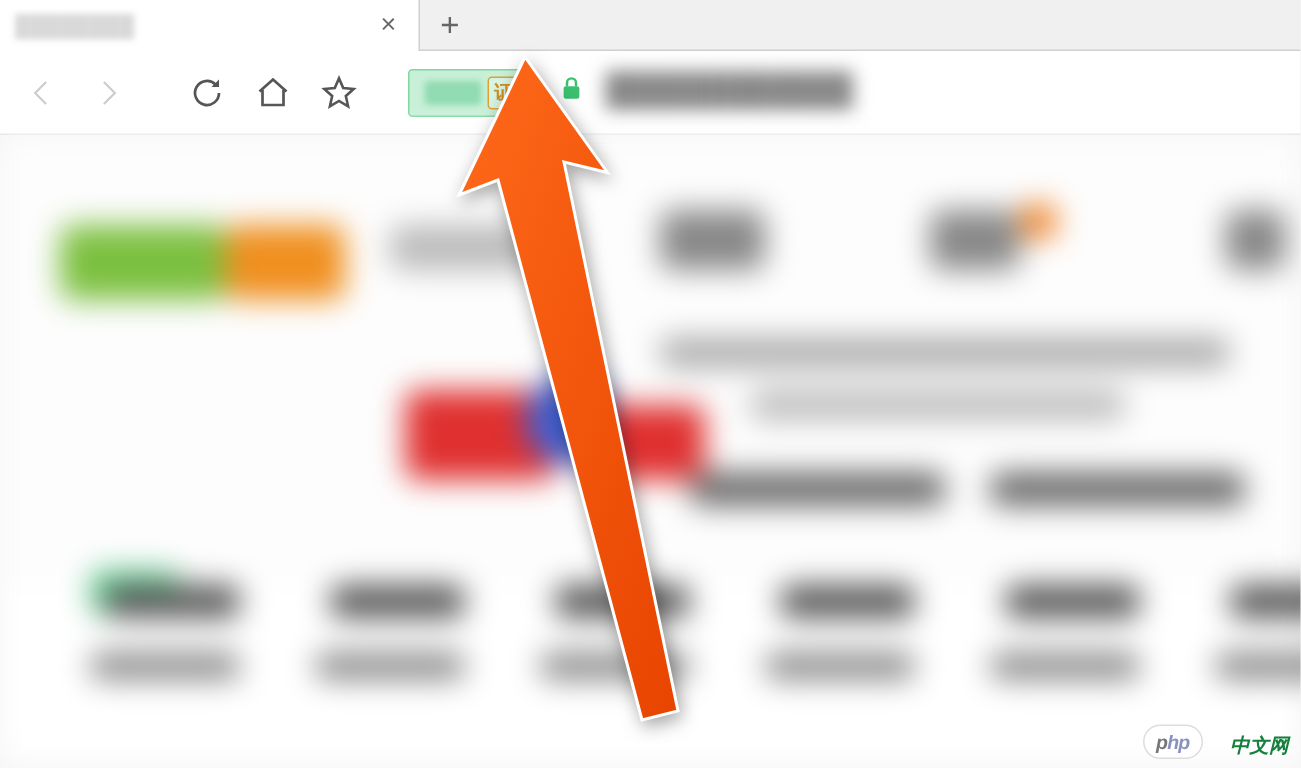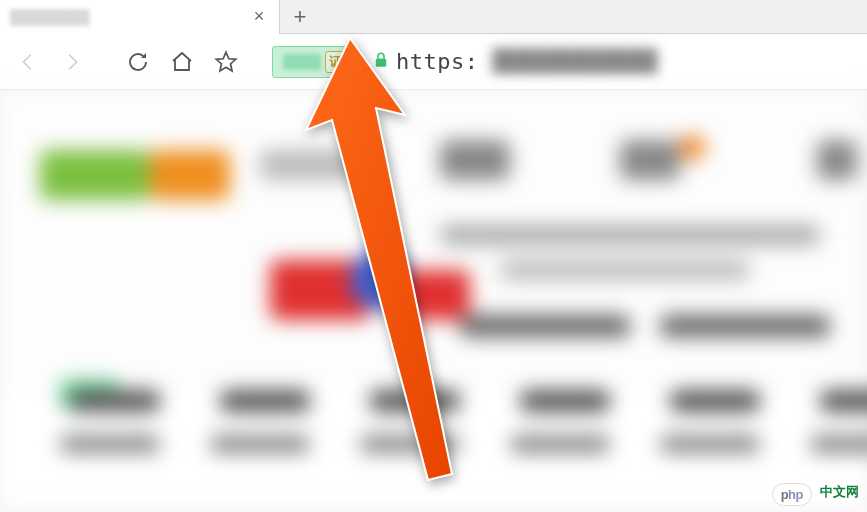--- a/index.html
+++ b/index.html
@@ -131,22 +131,23 @@
     pointer-events: none;
     z-index: 50;
     filter: drop-shadow(2px 4px 6px rgba(0,0,0,0.35));
   }
 
   
   .watermark {
     position: absolute;
     right: 8px; bottom: 6px;
     z-index: 60;
-    display: flex; align-items: flex-start;
-    gap: 8px;
+    display: flex; align-items: flex-end;
+    gap: 18px;
+    font-style: italic;
   }
   .wm-pill {
     background: #fff;
     border: 1px solid #ddd;
     border-radius: 14px;
     padding: 3px 8px;
     font-size: 13px;
     color: #777;
     font-weight: bold;
     letter-spacing: -0.5px;
@@ -201,21 +202,20 @@
     <div class="cert-seal">证</div>
   </div>
 
   <div class="addr-area">
     <span class="lock-icon">
       <svg width="18" height="18" viewBox="0 0 24 24">
         <rect x="5" y="10" width="14" height="11" rx="2"></rect>
         <path d="M8 10 V7 a4 4 0 0 1 8 0 V10" style="fill:none;stroke:#3cc070;stroke-width:2.2"></path>
       </svg>
     </span>
-    <span class="url-text">https:</span>
     <span class="url-text url-blur">████████████</span>
   </div>
 </div>
 
 <div class="page">
   <div class="blob logo-g"></div>
   <div class="blob logo-o"></div>
   <div class="blob txt1"></div>
   <div class="blob txt2"></div>
   <div class="blob txt3"></div>

